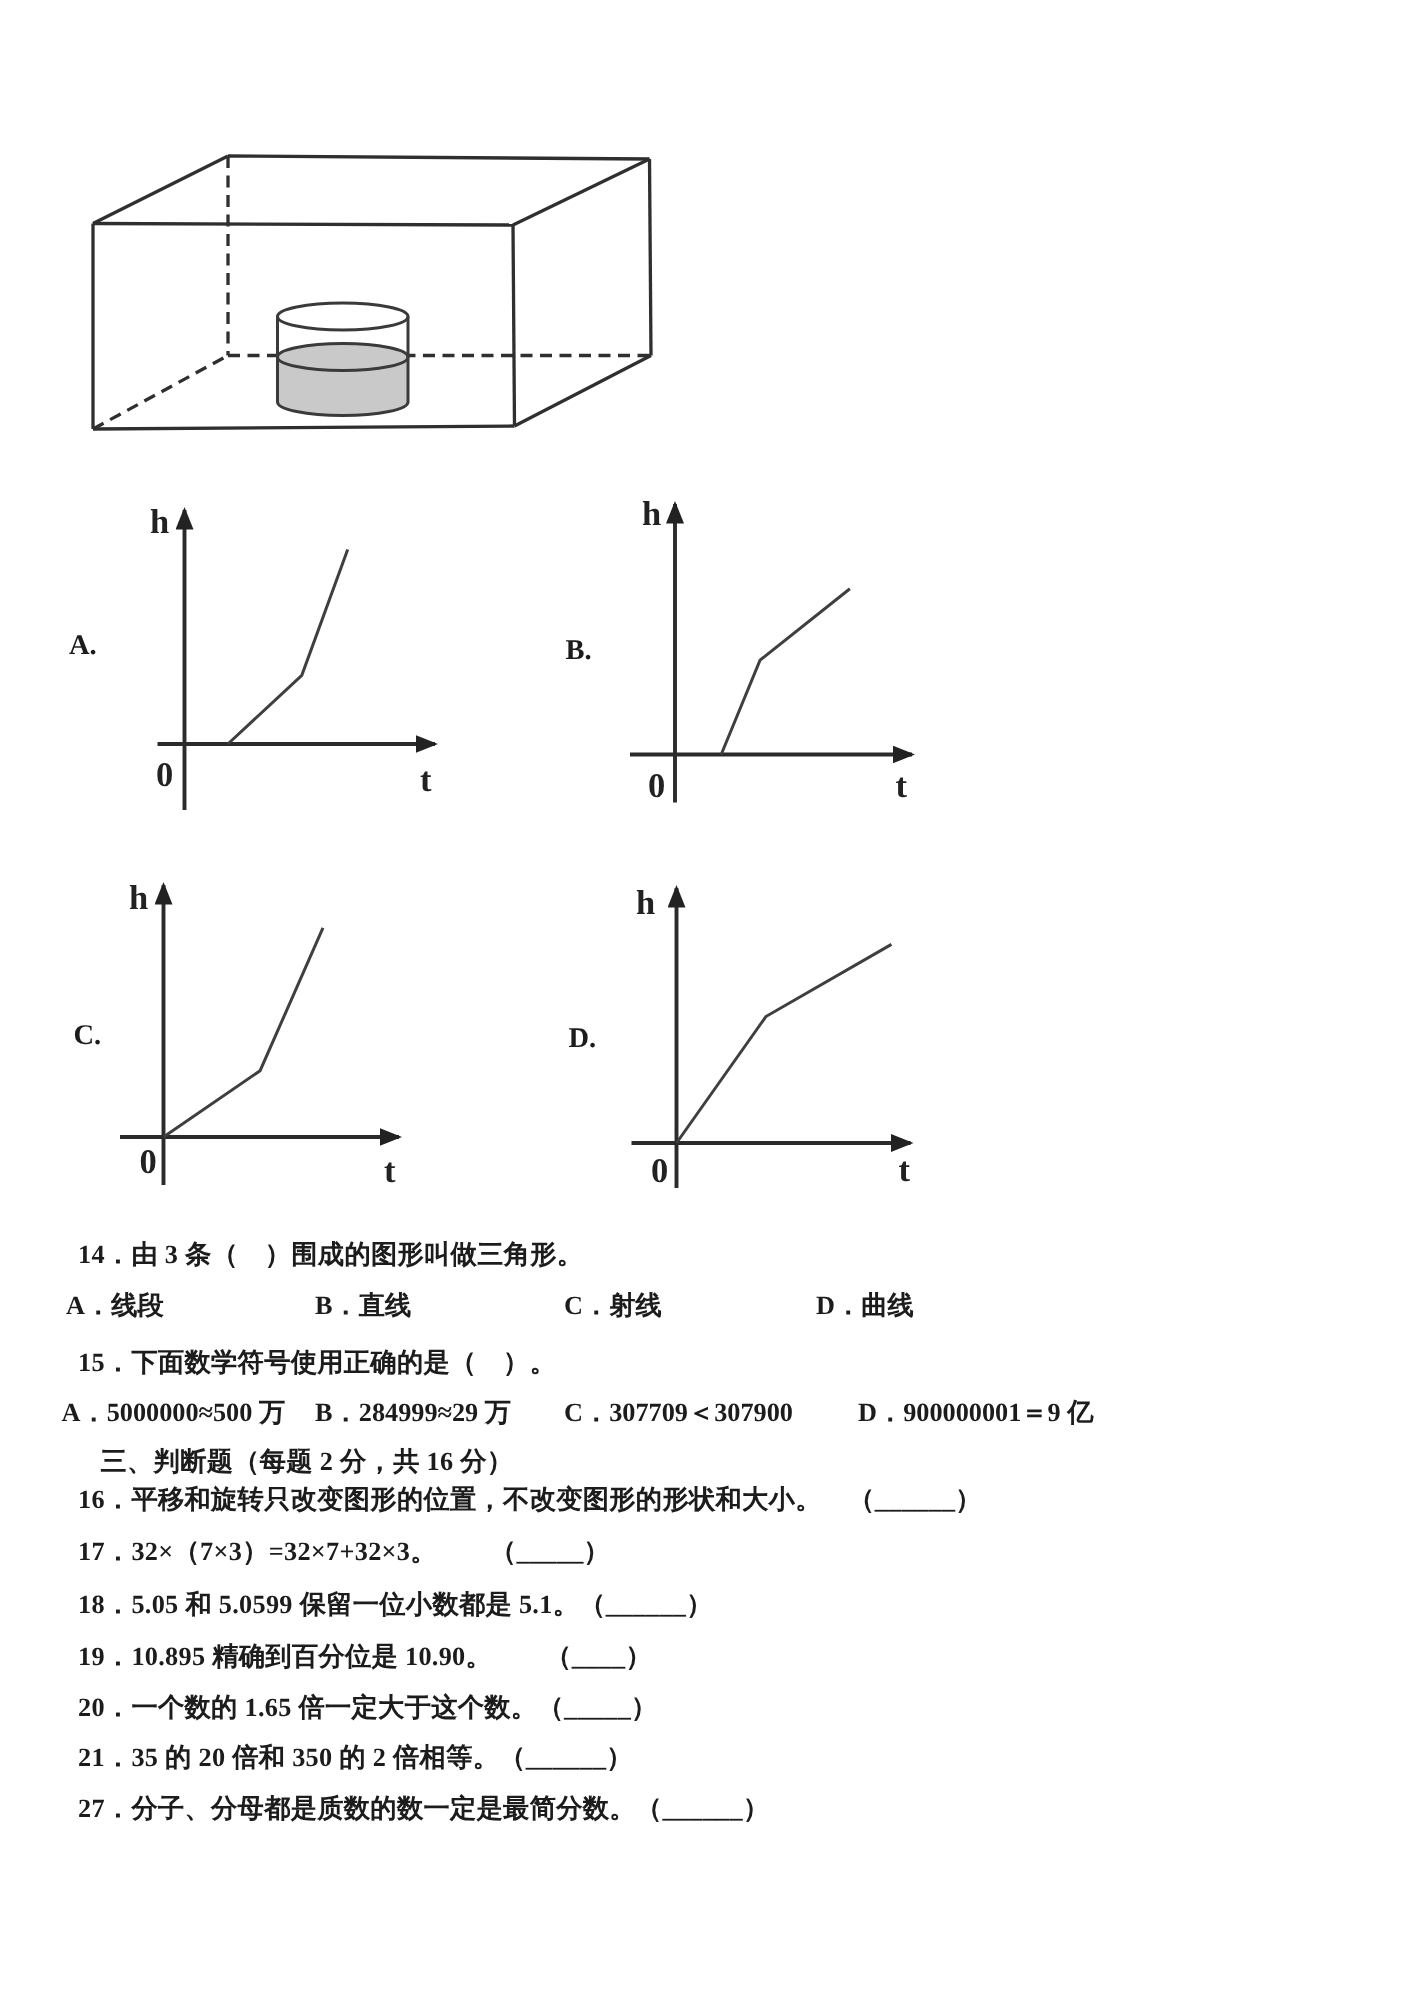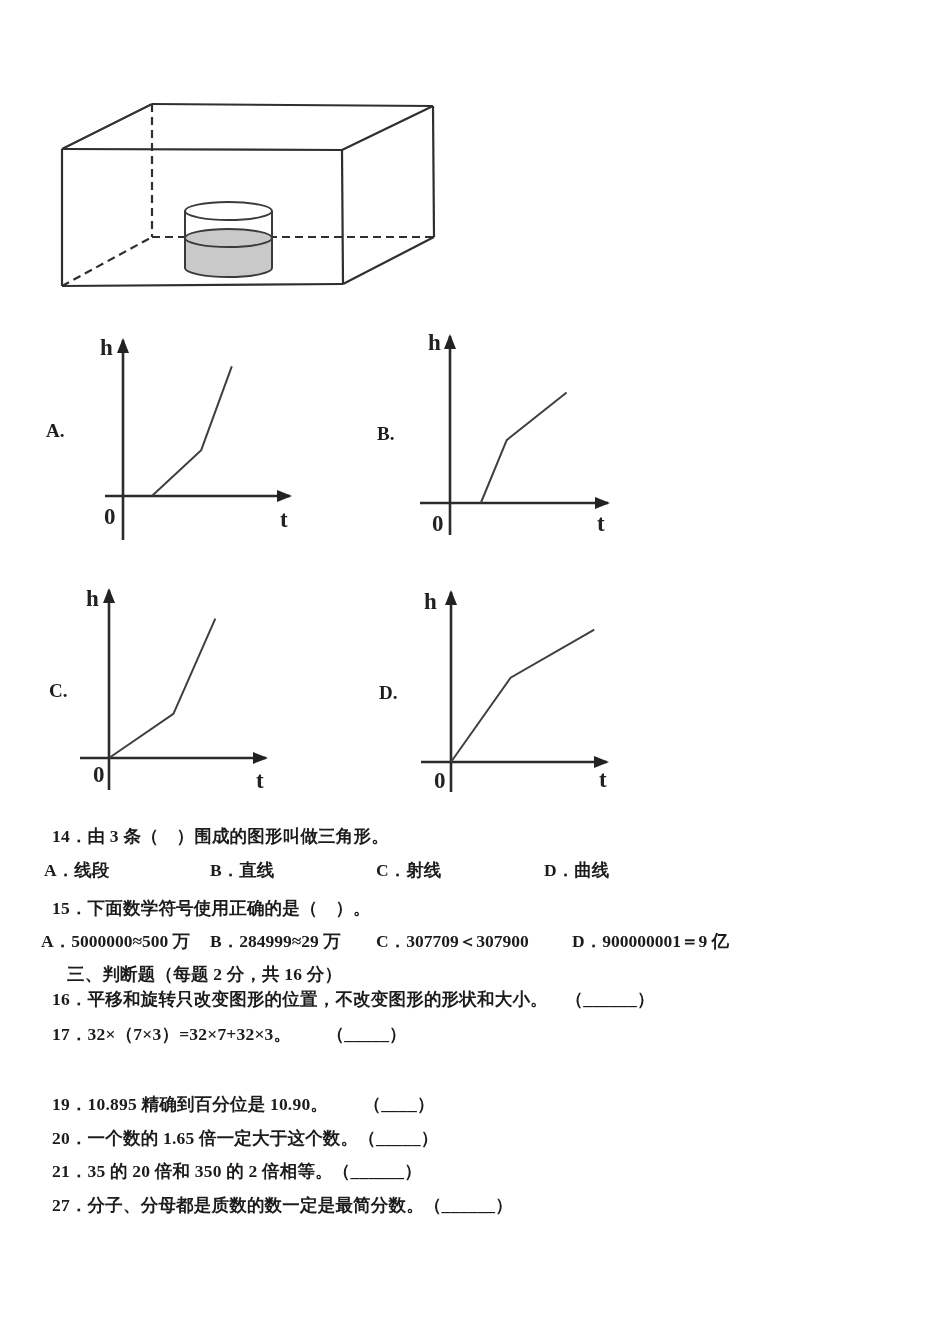--- a/index.html
+++ b/index.html
@@ -126,18 +126,19 @@
   <div class="optrow" style="top:929px;">
     <span class="opt" style="left:41px;">A．5000000≈500 万</span>
     <span class="opt" style="left:210px;text-align:center;">B．284999≈29 万</span>
     <span class="opt" style="left:376px;text-align:right;">C．307709＜307900</span>
     <span class="opt" style="left:544px;margin-left:28px;">D．900000001＝9 亿</span>
   </div>
 
   <div class="row" style="top:962px;left:42px;margin-left:25px;">三、判断题（每题 2 分，共 16 分）</div>
   <div class="row" style="top:987px;">16．平移和旋转只改变图形的位置，不改变图形的形状和大小。　（______）</div>
   <div class="row" style="top:1022px;text-align:center;">17．32×（7×3）=32×7+32×3。　　（_____）</div>
+  <div class="row" style="top:1057px;">18．5.05 和 5.0599 保留一位小数都是 5.1。（______）</div>
   <div class="row" style="top:1092px;">19．10.895 精确到百分位是 10.90。　　（____）</div>
   <div class="row" style="top:1126px;font-family:Liberation Serif, serif;">20．一个数的 1.65 倍一定大于这个数。（_____）</div>
   <div class="row" style="top:1159px;">21．35 的 20 倍和 350 的 2 倍相等。（______）</div>
   <div class="row" style="top:1193px;">27．分子、分母都是质数的数一定是最简分数。（______）</div>
 
 </div>
 
 </body></html>

